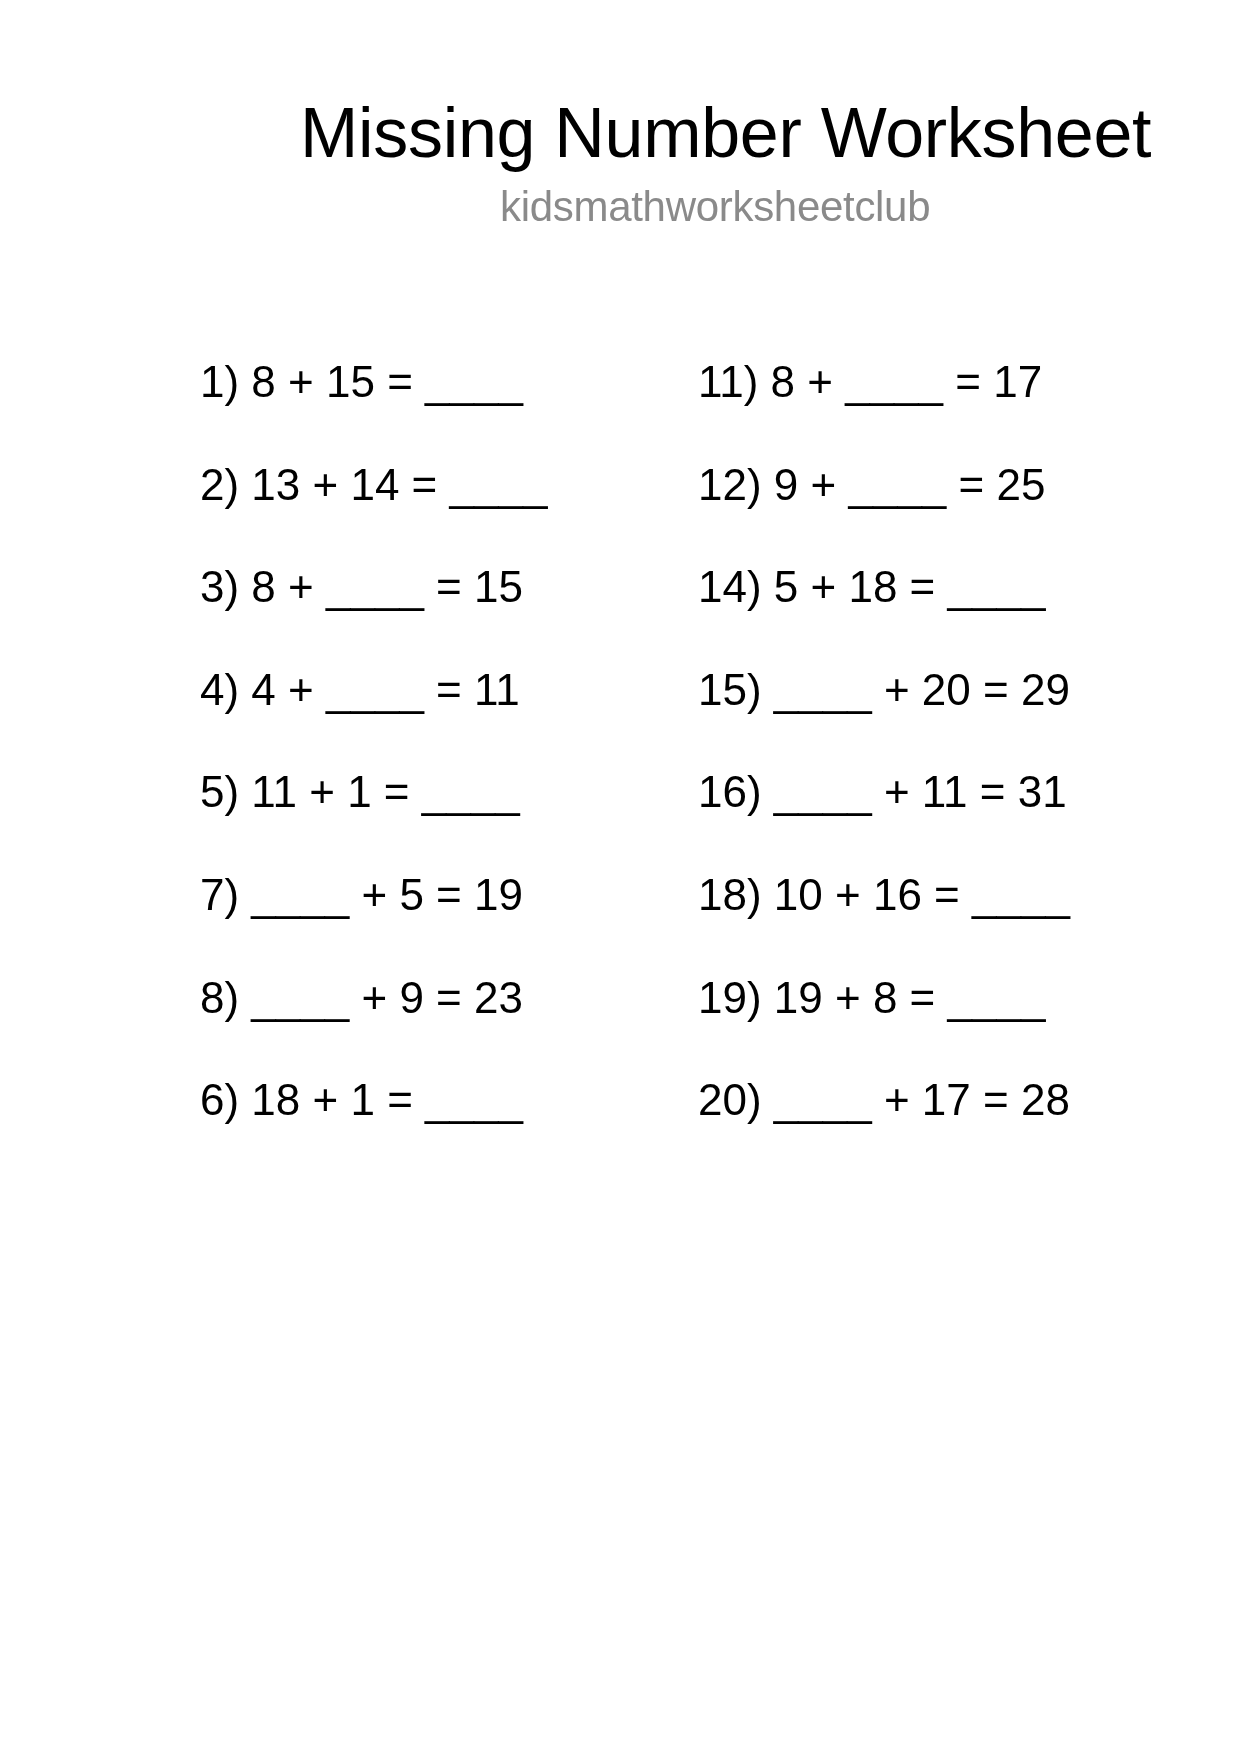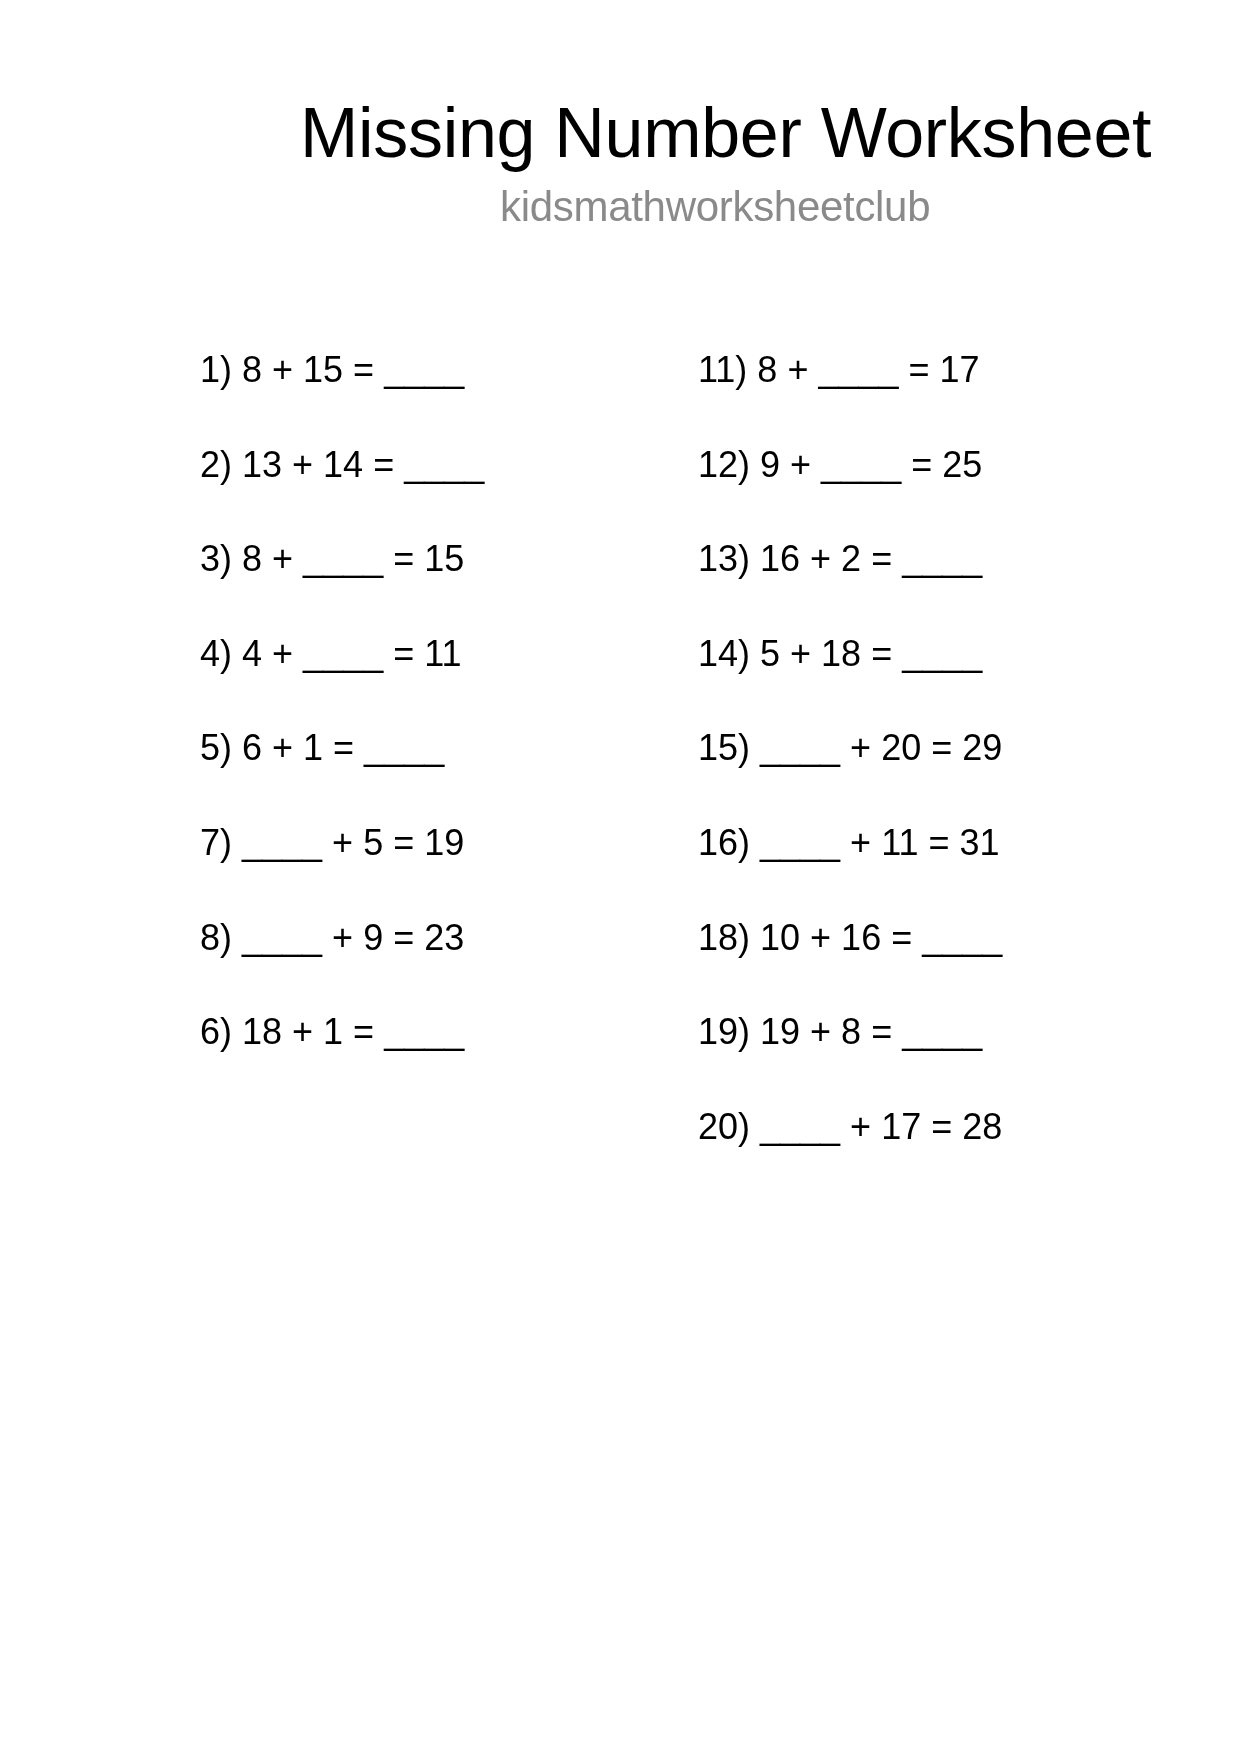--- a/index.html
+++ b/index.html
@@ -35,46 +35,46 @@
       letter-spacing: -0.3px;
     }
     .column {
       position: absolute;
       top: 352px;
     }
     .col-left { left: 200px; }
     .col-right { left: 698px; }
     .problem {
       height: 94.6px;
-      font-size: 36px;
+      font-size: 44px;
       line-height: 1;
       white-space: pre;
       display: block;
+      margin-top: 8px;
     }
   </style>
 </head>
 <body>
 
 <div class="title">Missing Number Worksheet</div>
 <div class="subtitle">kidsmathworksheetclub</div>
 
 <div class="column col-left">
   <div class="problem">1) 8 + 15 = ____</div>
   <div class="problem">2) 13 + 14 = ____</div>
   <div class="problem">3) 8 + ____ = 15</div>
   <div class="problem">4) 4 + ____ = 11</div>
-  <div class="problem">5) 6 + 1 = ____</div>
+  <div class="problem">5) 11 + 1 = ____</div>
   <div class="problem">7) ____ + 5 = 19</div>
   <div class="problem">8) ____ + 9 = 23</div>
   <div class="problem">6) 18 + 1 = ____</div>
 </div>
 
 <div class="column col-right">
   <div class="problem">11) 8 + ____ = 17</div>
   <div class="problem">12) 9 + ____ = 25</div>
-  <div class="problem">13) 16 + 2 = ____</div>
   <div class="problem">14) 5 + 18 = ____</div>
   <div class="problem">15) ____ + 20 = 29</div>
   <div class="problem">16) ____ + 11 = 31</div>
   <div class="problem">18) 10 + 16 = ____</div>
   <div class="problem">19) 19 + 8 = ____</div>
   <div class="problem">20) ____ + 17 = 28</div>
 </div>
 
 </body></html>

